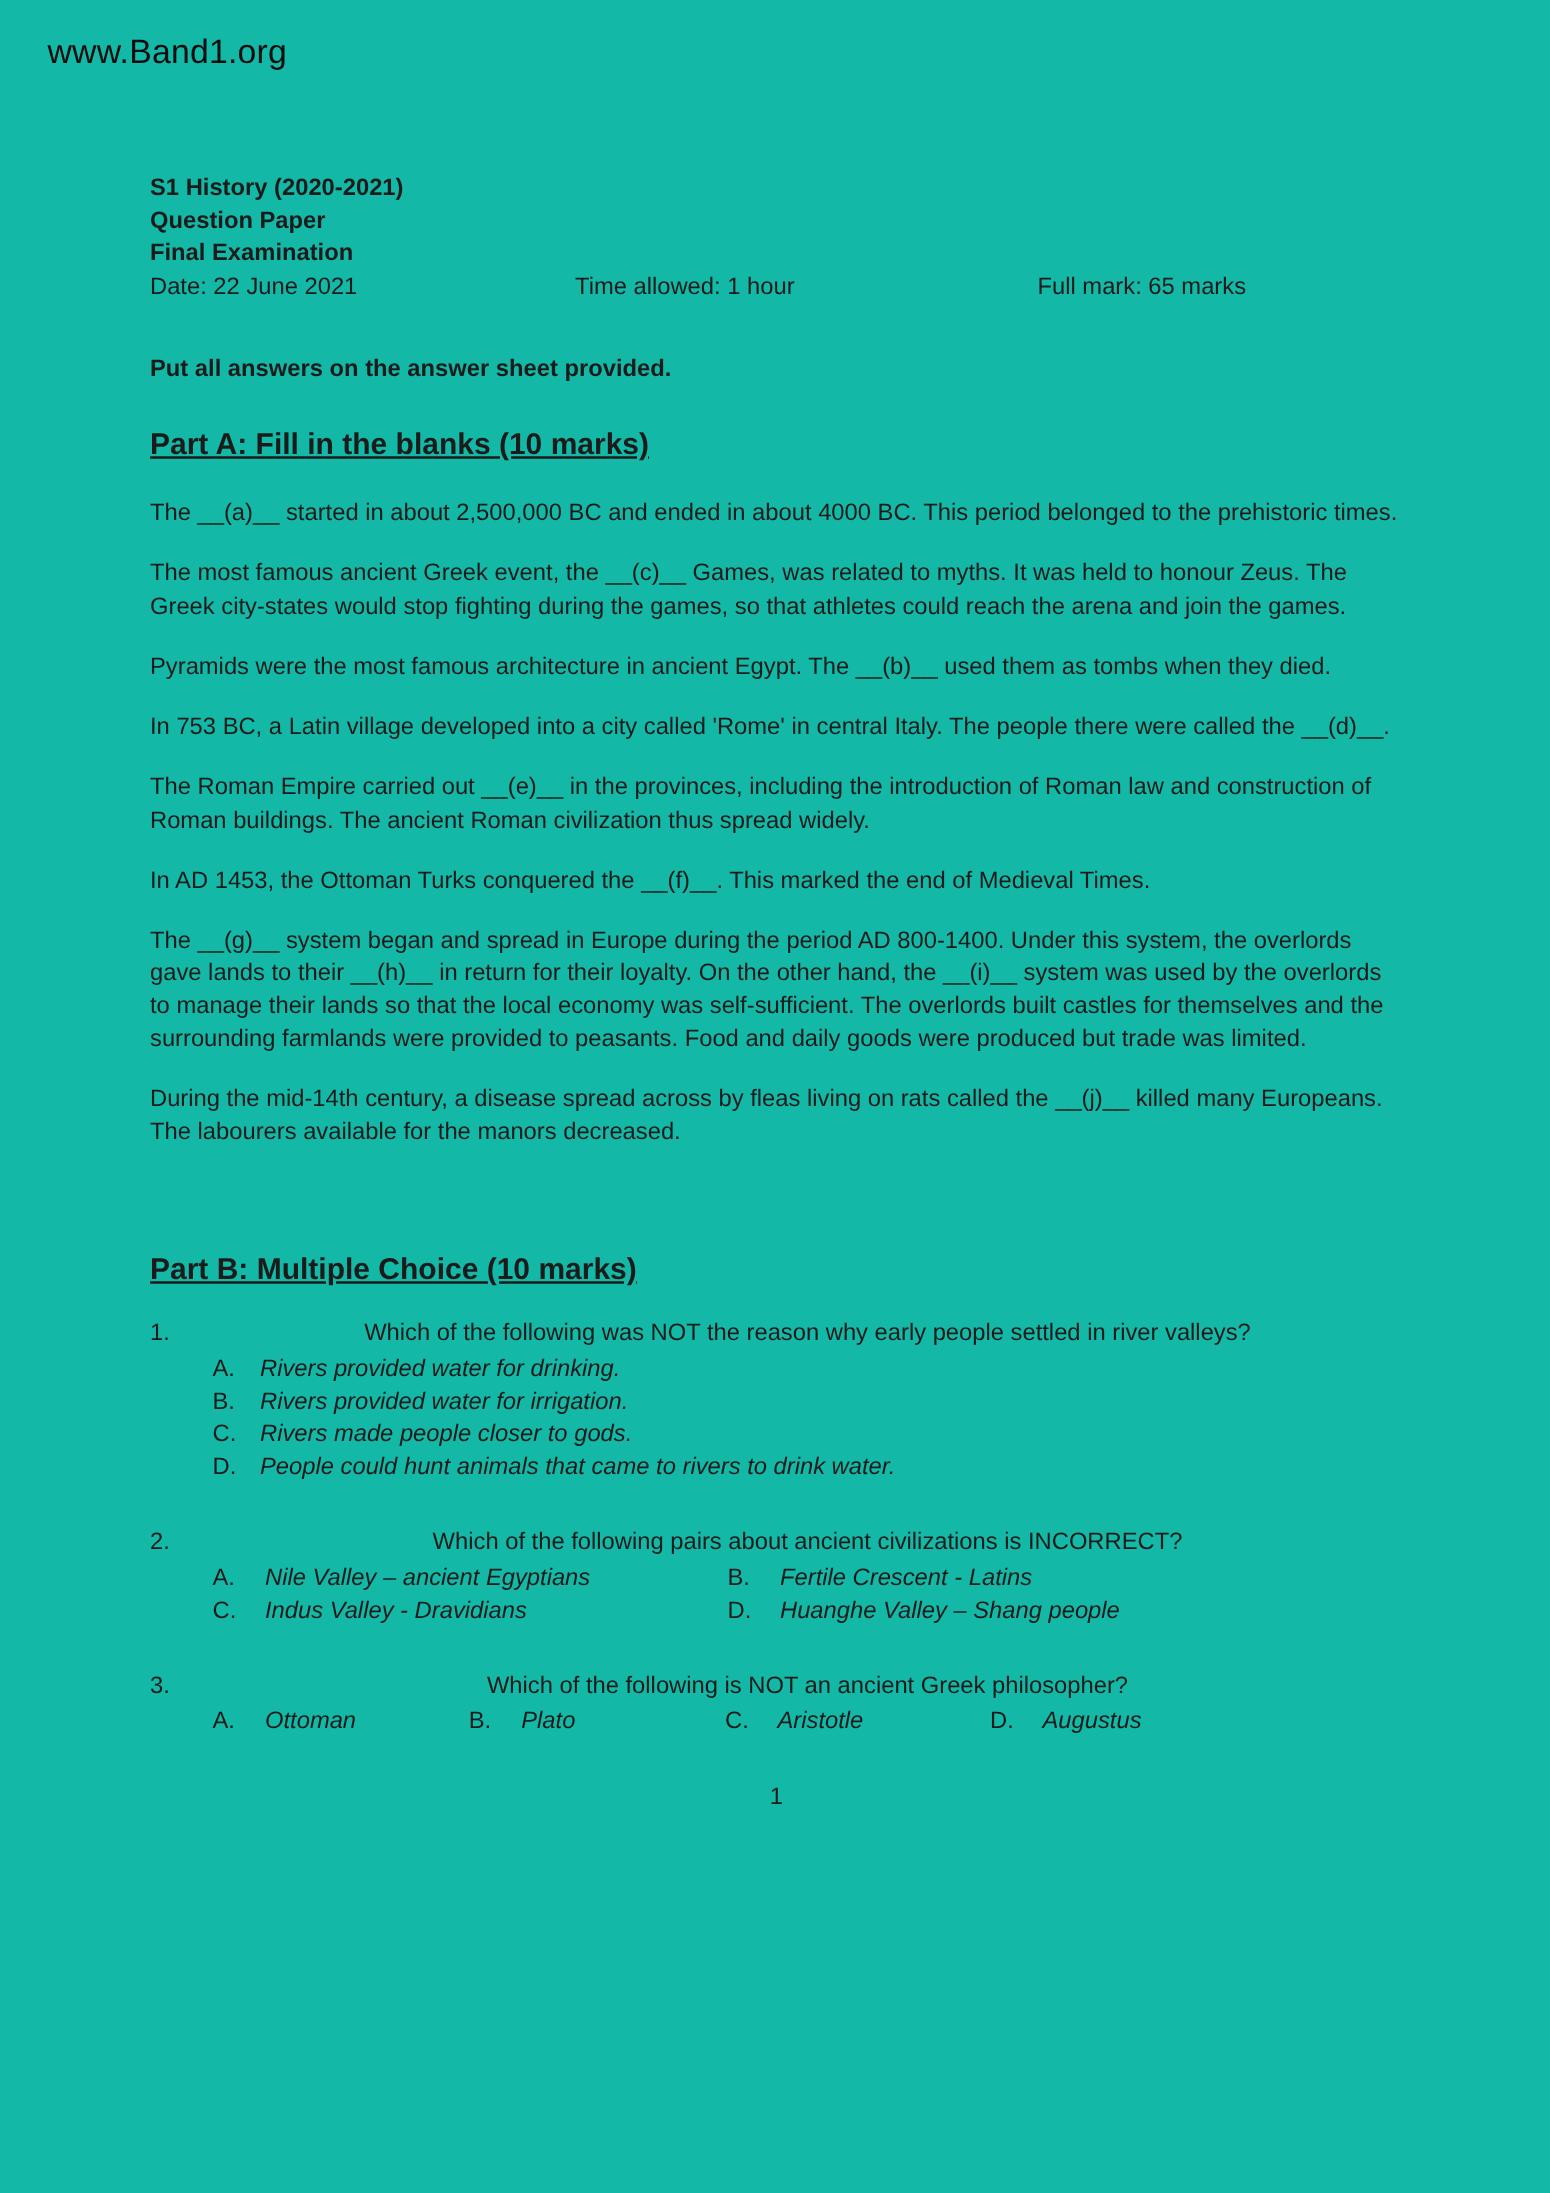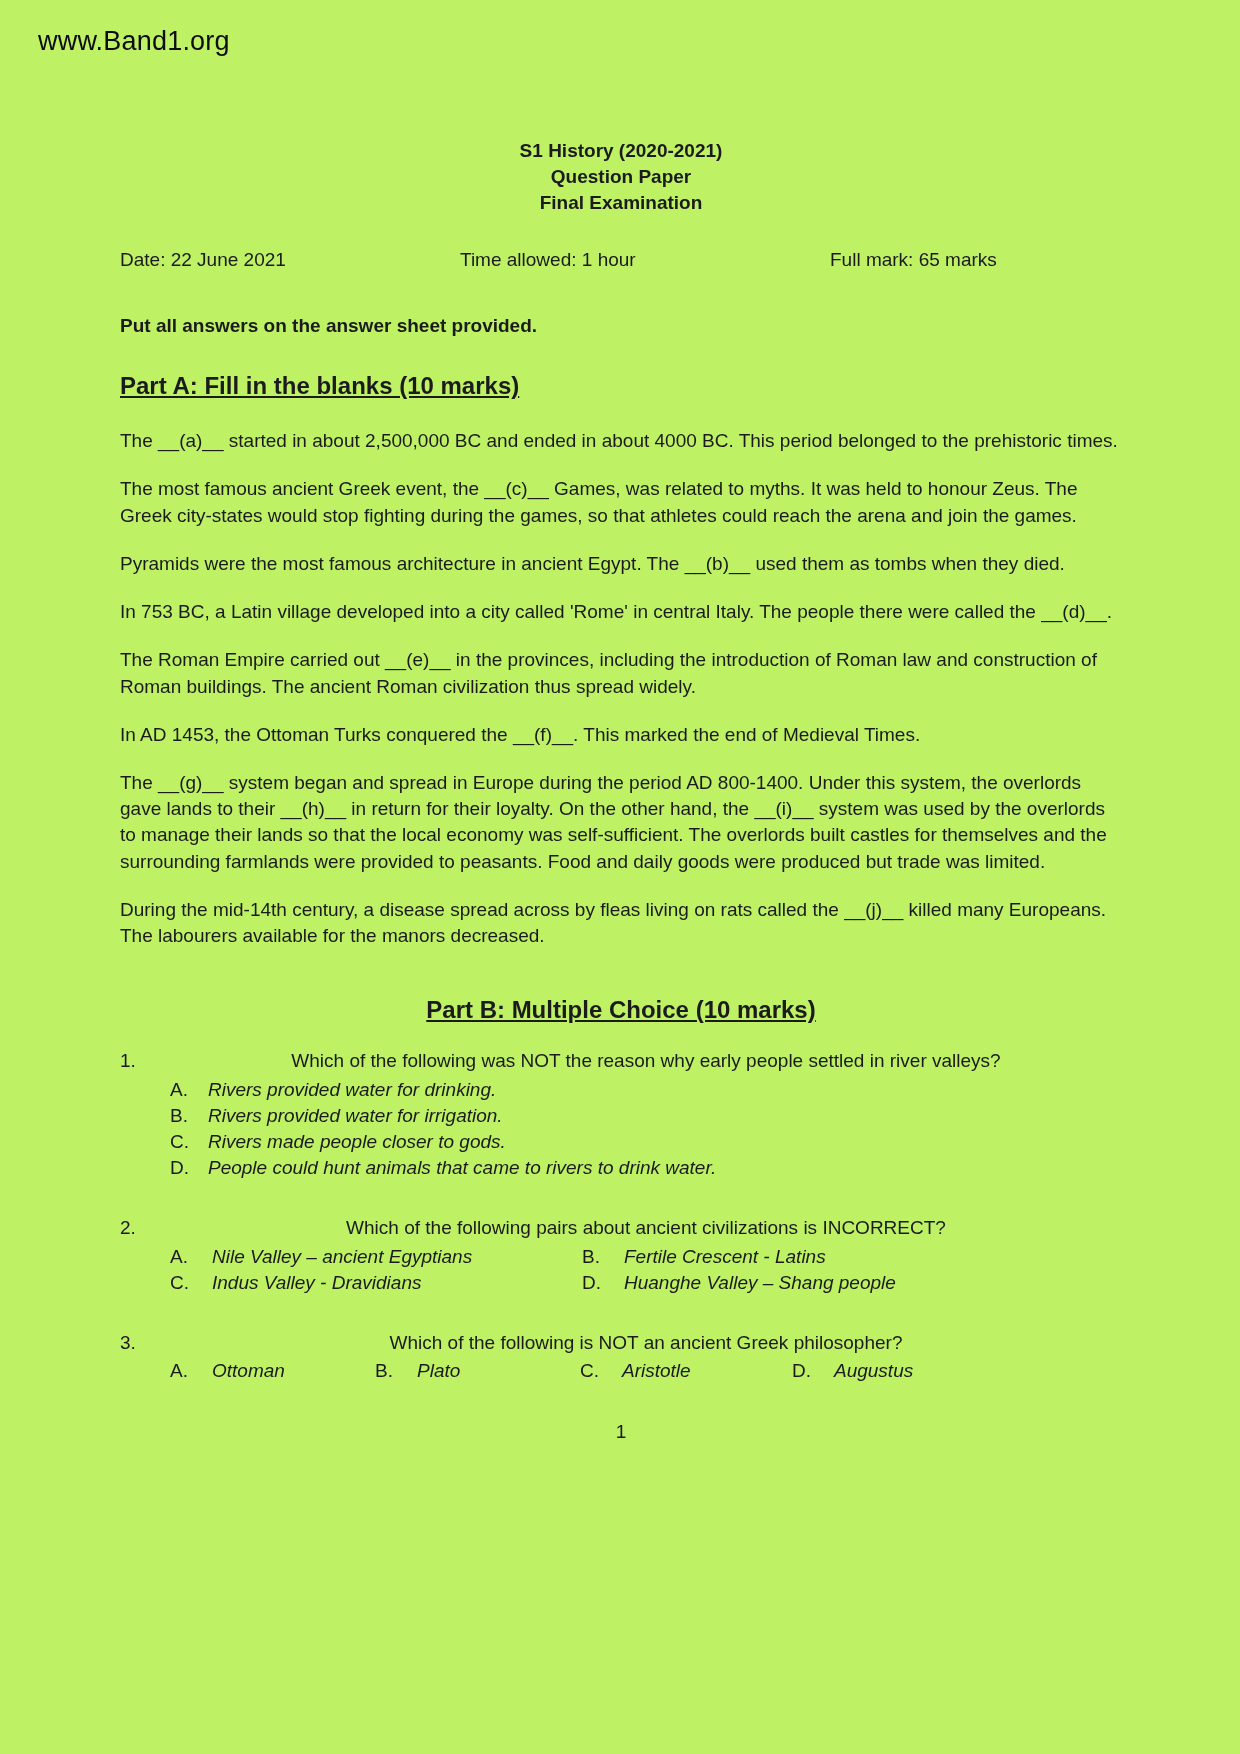--- a/index.html
+++ b/index.html
@@ -2,21 +2,21 @@
 <html><head>
 <meta charset="utf-8">
 <style>
   * { box-sizing: border-box; }
   html, body { margin: 0; padding: 0; background: #e8e8e8; }
   .page {
     position: relative;
     width: 1240px;
     height: 1754px;
     margin: 0 auto;
-    background: #bef264;
+    background: #14b8a6;
     font-family: "Liberation Sans", sans-serif;
     color: #1b1b1b;
     overflow: hidden;
   }
   .site-header {
     position: absolute;
     top: 26px;
     left: 38px;
     font-size: 27px;
     color: #0d0d0d;
@@ -24,42 +24,40 @@
   }
   .content {
     position: absolute;
     top: 138px;
     left: 120px;
     width: 1002px;
     font-size: 19px;
     line-height: 1.38;
   }
   .title-block {
-    text-align: center;
     font-weight: bold;
-    margin-bottom: 30px;
   }
   .title-line { display: block; }
   .meta-row {
     display: grid;
     grid-template-columns: 340px 370px auto;
     margin-bottom: 40px;
   }
   .instruction {
     font-weight: bold;
     margin: 0 0 30px 0;
   }
   .part-heading {
     font-weight: bold;
     text-decoration: underline;
     font-size: 24px;
     margin: 0 0 26px 0;
   }
   .para { margin: 0 0 22px 0; }
-  .part-b-heading { margin-top: 44px; margin-bottom: 22px; text-align: center; }
+  .part-b-heading { margin-top: 80px; margin-bottom: 22px; }
   .question { margin-bottom: 34px; }
   .q-head { display: flex; margin-bottom: 2px; }
   .q-num { width: 50px; flex: 0 0 50px; }
   .q-text { flex: 1; text-align: center; }
   .opts { margin-left: 50px; }
   .opt { display: flex; }
   .opt-label { width: 38px; flex: 0 0 38px; }
   .opt-text { flex: 1; font-style: italic; }
   .opts-grid-2 {
     display: grid;

